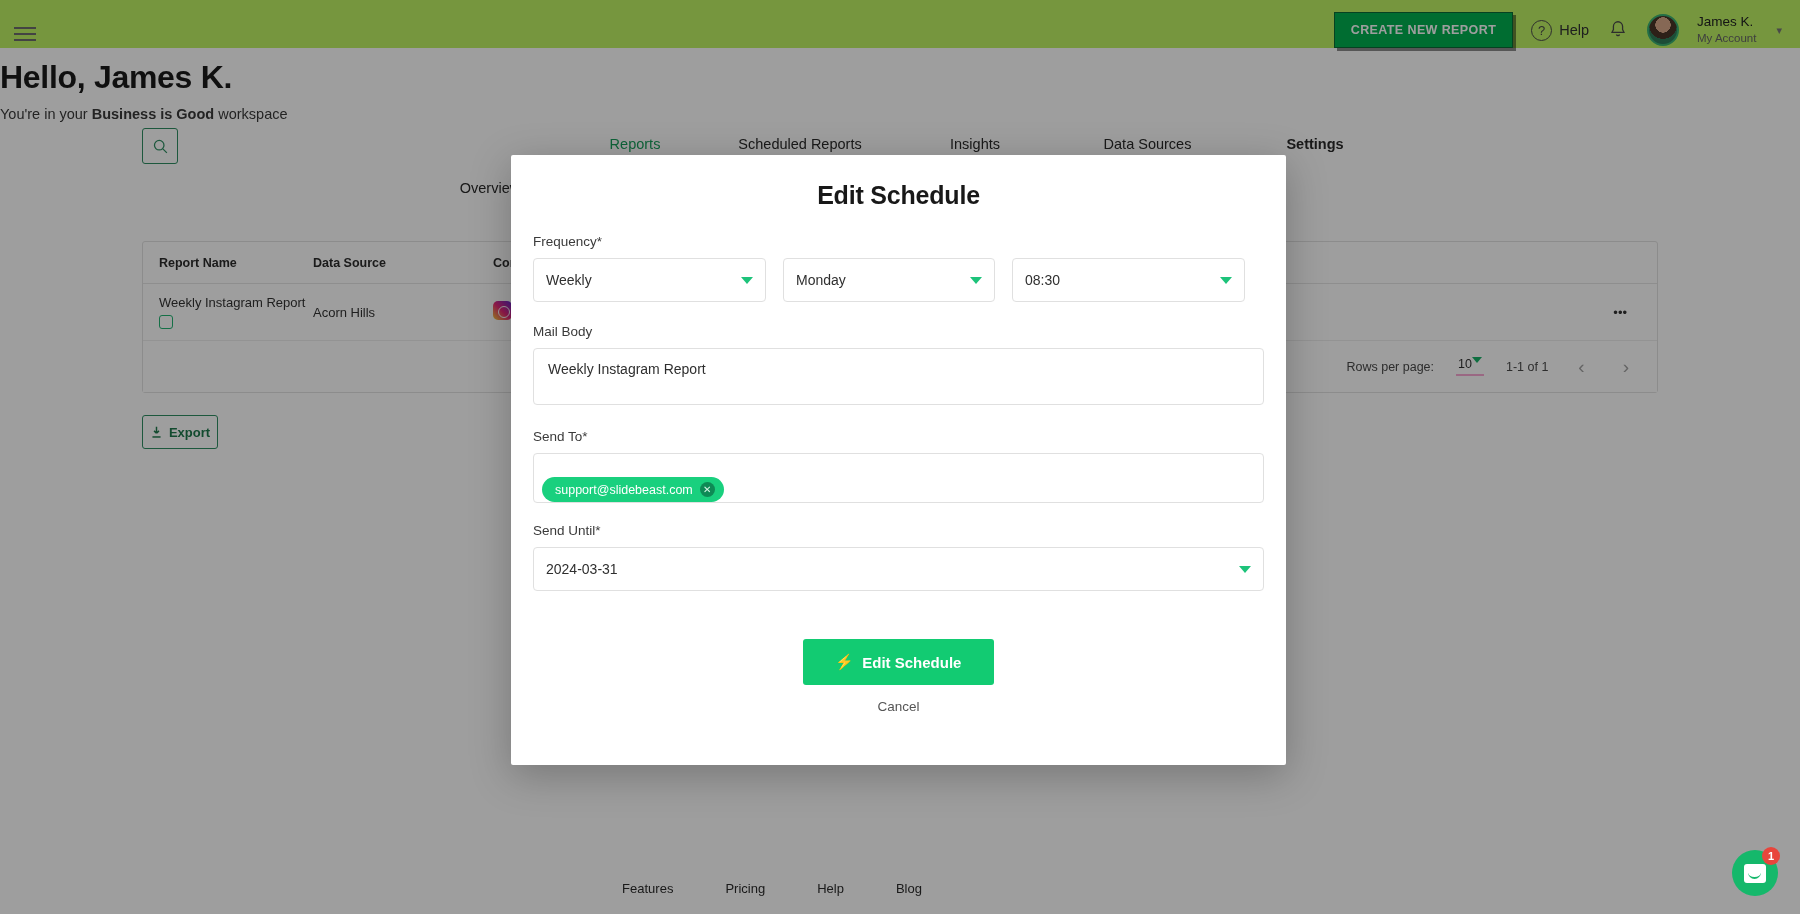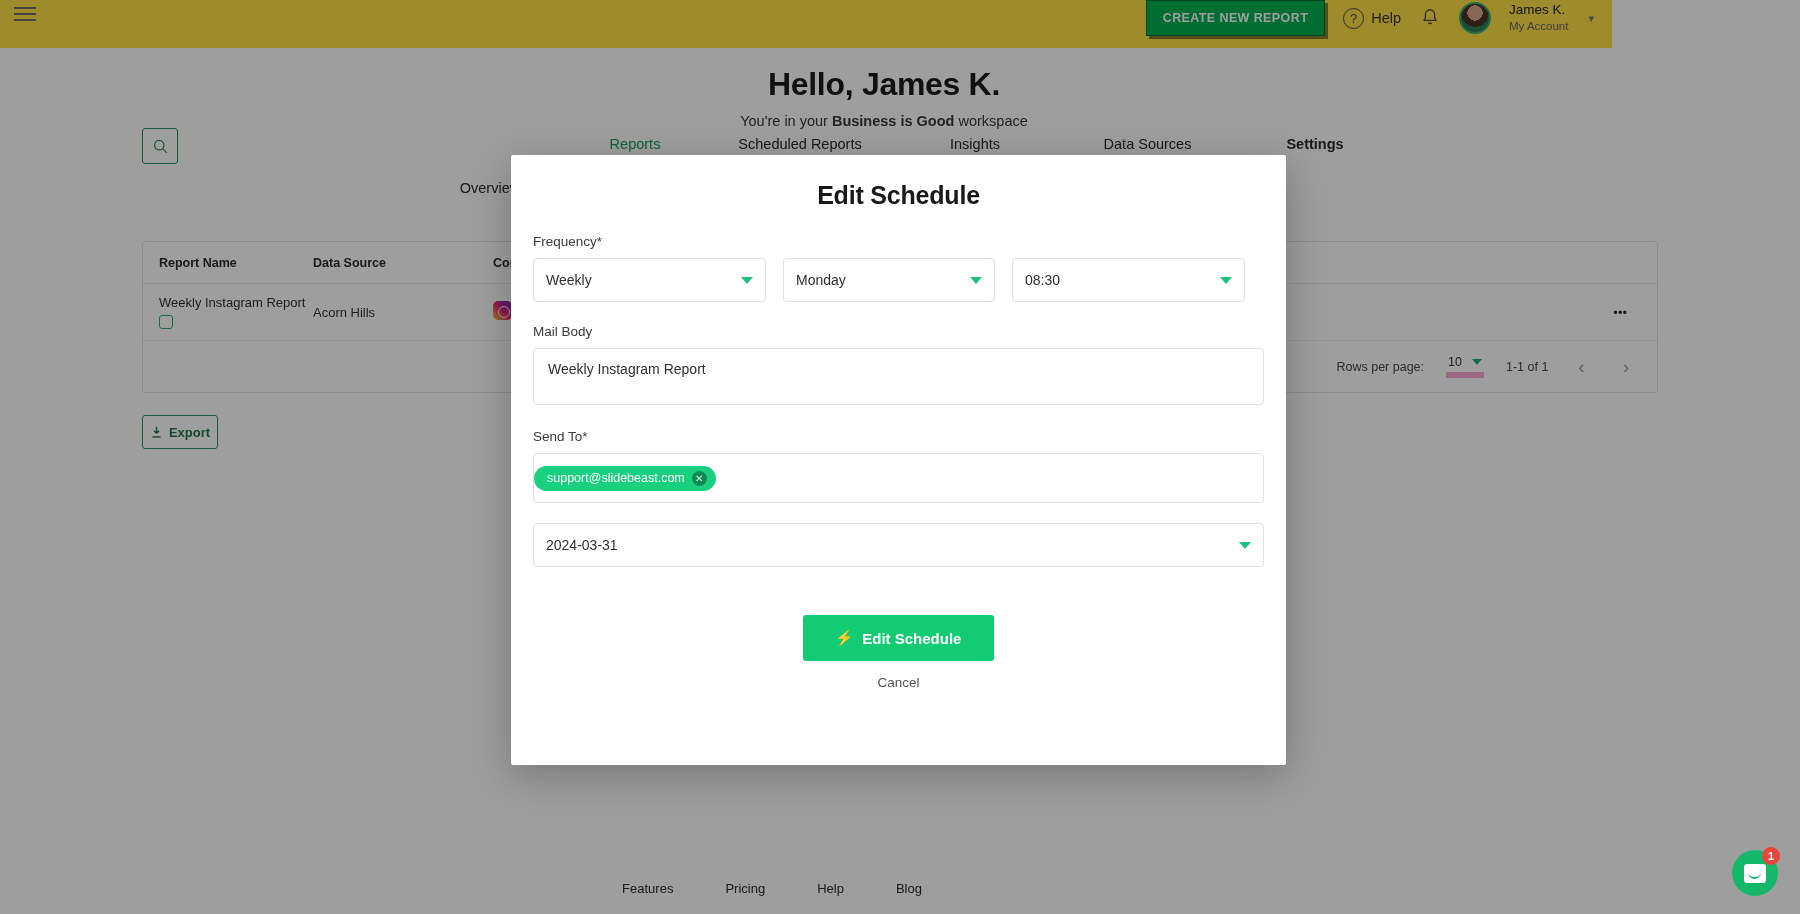--- a/index.html
+++ b/index.html
@@ -10,22 +10,22 @@
     background: #ffffff;
   }
   #page { position: relative; width: 1800px; height: 914px; }
 
   
   #backdrop-layer { position: absolute; inset: 0; }
   .dim { position: absolute; inset: 0; background: rgba(0,0,0,0.38); z-index: 50; }
 
   
   .topbar {
-    position: absolute; top: 0; left: 0; width: 1612px; height: 48px;
-    background: #fde047; display: flex; align-items: flex-start;
+    position: absolute; top: 0; left: 0; width: 1800px; height: 48px;
+    background: #bef264; display: flex; align-items: flex-end;
   }
   .hamburger { margin-left: 14px; width: 28px; height: 28px;
     display: flex; flex-direction: column; justify-content: center; gap: 4px; cursor: pointer; }
   .hamburger i { display: block; height: 2px; background: #6d6d6d; width: 22px; }
   .topbar-right { margin-left: auto; display: flex; align-items: center; gap: 18px; padding-right: 18px; }
   .btn-create {
     background: #00b050; color: #ffffff; font-weight: bold; font-size: 12.5px;
     letter-spacing: .4px; padding: 10px 16px; border: 1px solid #0b6b36;
     box-shadow: 3px 3px 0 rgba(0,0,0,.45); cursor: pointer;
   }
@@ -40,21 +40,21 @@
     width: 32px; height: 32px; border-radius: 50%;
     background: radial-gradient(circle at 50% 32%, #d8a88a 0 32%, #4a3528 33% 58%, #2f7d5a 59% 100%);
     border: 2px solid #3bb273; cursor: pointer;
   }
   .acct { line-height: 1.25; cursor: pointer; }
   .acct .n { font-size: 13.5px; color: #222; }
   .acct .s { font-size: 11.5px; color: #666; }
   .chev { font-size: 11px; color: #777; margin-left: 2px; }
 
   
-  .greet { position: absolute; top: 66px; width: 1768px; text-align: center; }
+  .greet { position: absolute; top: 59px; width: 1768px; text-align: left; }
   .greet h1 { font-size: 32px; font-weight: bold; color: #1b1b1b; letter-spacing: -.3px; }
   .greet p { font-size: 14.5px; color: #3a3a3a; margin-top: 10px; }
   .greet p b { font-weight: bold; }
 
   
   .navrow { position: absolute; top: 128px; left: 0; width: 1800px; height: 48px; }
   .searchbox {
     position: absolute; left: 142px; top: 0; width: 36px; height: 36px;
     border: 1.4px solid #2f8f63; border-radius: 3px;
     display: flex; align-items: center; justify-content: center; cursor: pointer;
@@ -103,22 +103,22 @@
     content: ""; position: absolute; left: 4.5px; top: 4.5px; width: 10px; height: 10px;
     border: 1.6px solid #fff; border-radius: 50%;
   }
   .pagerow {
     display: flex; align-items: center; justify-content: flex-end; gap: 22px;
     height: 52px; padding-right: 20px; border-top: 1px solid #eee;
     background: #ffffff;
   }
   .pg-lbl { font-size: 12.5px; color: #4a4a4a; }
   .rpp {
-    display: flex; align-items: center; gap: 10px;
-    border-bottom: 6px solid #f9a8d4; padding: 0 2px 3px 2px; cursor: pointer;
+    display: flex; 
+    border-bottom: 2px solid #f9a8d4; padding: 0 2px 3px 2px; cursor: pointer;
   }
   .rpp span { font-size: 12.5px; color: #333; }
   .caret-g { width: 0; height: 0; border-left: 5px solid transparent;
     border-right: 5px solid transparent; border-top: 6px solid #18b268; }
   .arrowbtn { font-size: 19px; color: #a2a2a2; cursor: pointer; padding: 0 8px; }
   .btn-export {
     margin-top: 22px; width: 76px; height: 34px; border: 1.3px solid #2f8f63;
     border-radius: 3px; display: flex; align-items: center; justify-content: center; gap: 6px;
     font-size: 13px; font-weight: bold; color: #1f7a4d; cursor: pointer;
     background: rgba(255,255,255,.18);
@@ -167,21 +167,21 @@
   .sel-day  { width: 212px; }
   .sel-time { width: 233px; }
   .tarea {
     width: 100%; height: 57px; border: 1px solid #e0e0e0; border-radius: 4px;
     padding: 12px 14px; font-size: 14px; color: #2f2f2f; resize: none;
     font-family: "Liberation Sans", sans-serif; outline: none; background: #fff;
   }
   .mb-20 { margin-bottom: 20px; }
   .chipbox {
     width: 100%; height: 50px; border: 1px solid #e0e0e0; border-radius: 4px;
-    display: flex; align-items: center; padding: 0 0; background: #fff; cursor: text;
+    display: flex; align-items: flex-end; padding: 0 8px; background: #fff; cursor: text;
   }
   .chip {
     display: inline-flex; align-items: center; gap: 7px; background: #19d07e;
     color: #ffffff; font-size: 12.5px; border-radius: 13px; padding: 5px 9px 5px 13px;
   }
   .chip-x {
     width: 15px; height: 15px; border-radius: 50%; background: #0e8a55;
     color: #d8f5e7; font-size: 10px; display: flex; align-items: center;
     justify-content: center; cursor: pointer;
   }
@@ -337,20 +337,21 @@
     <textarea class="tarea mb-20" style="">Weekly Instagram Report</textarea>
 
     <div class="flabel">Send To*</div>
     <div class="chipbox mb-20">
       <span class="chip">
         <span>support@slidebeast.com</span>
         <span class="chip-x">✕</span>
       </span>
     </div>
 
+    <div class="flabel">Send Until*</div>
     <div class="datefield">
       <span class="v">2024-03-31</span>
       <span class="caret" style="margin-left:auto;width:0;height:0;border-left:6px solid transparent;border-right:6px solid transparent;border-top:7px solid #1dc37a;"></span>
     </div>
 
     <div class="modal-actions">
       <button class="btn-primary">
         <span class="bolt">⚡</span>
         <span>Edit Schedule</span>
       </button>

